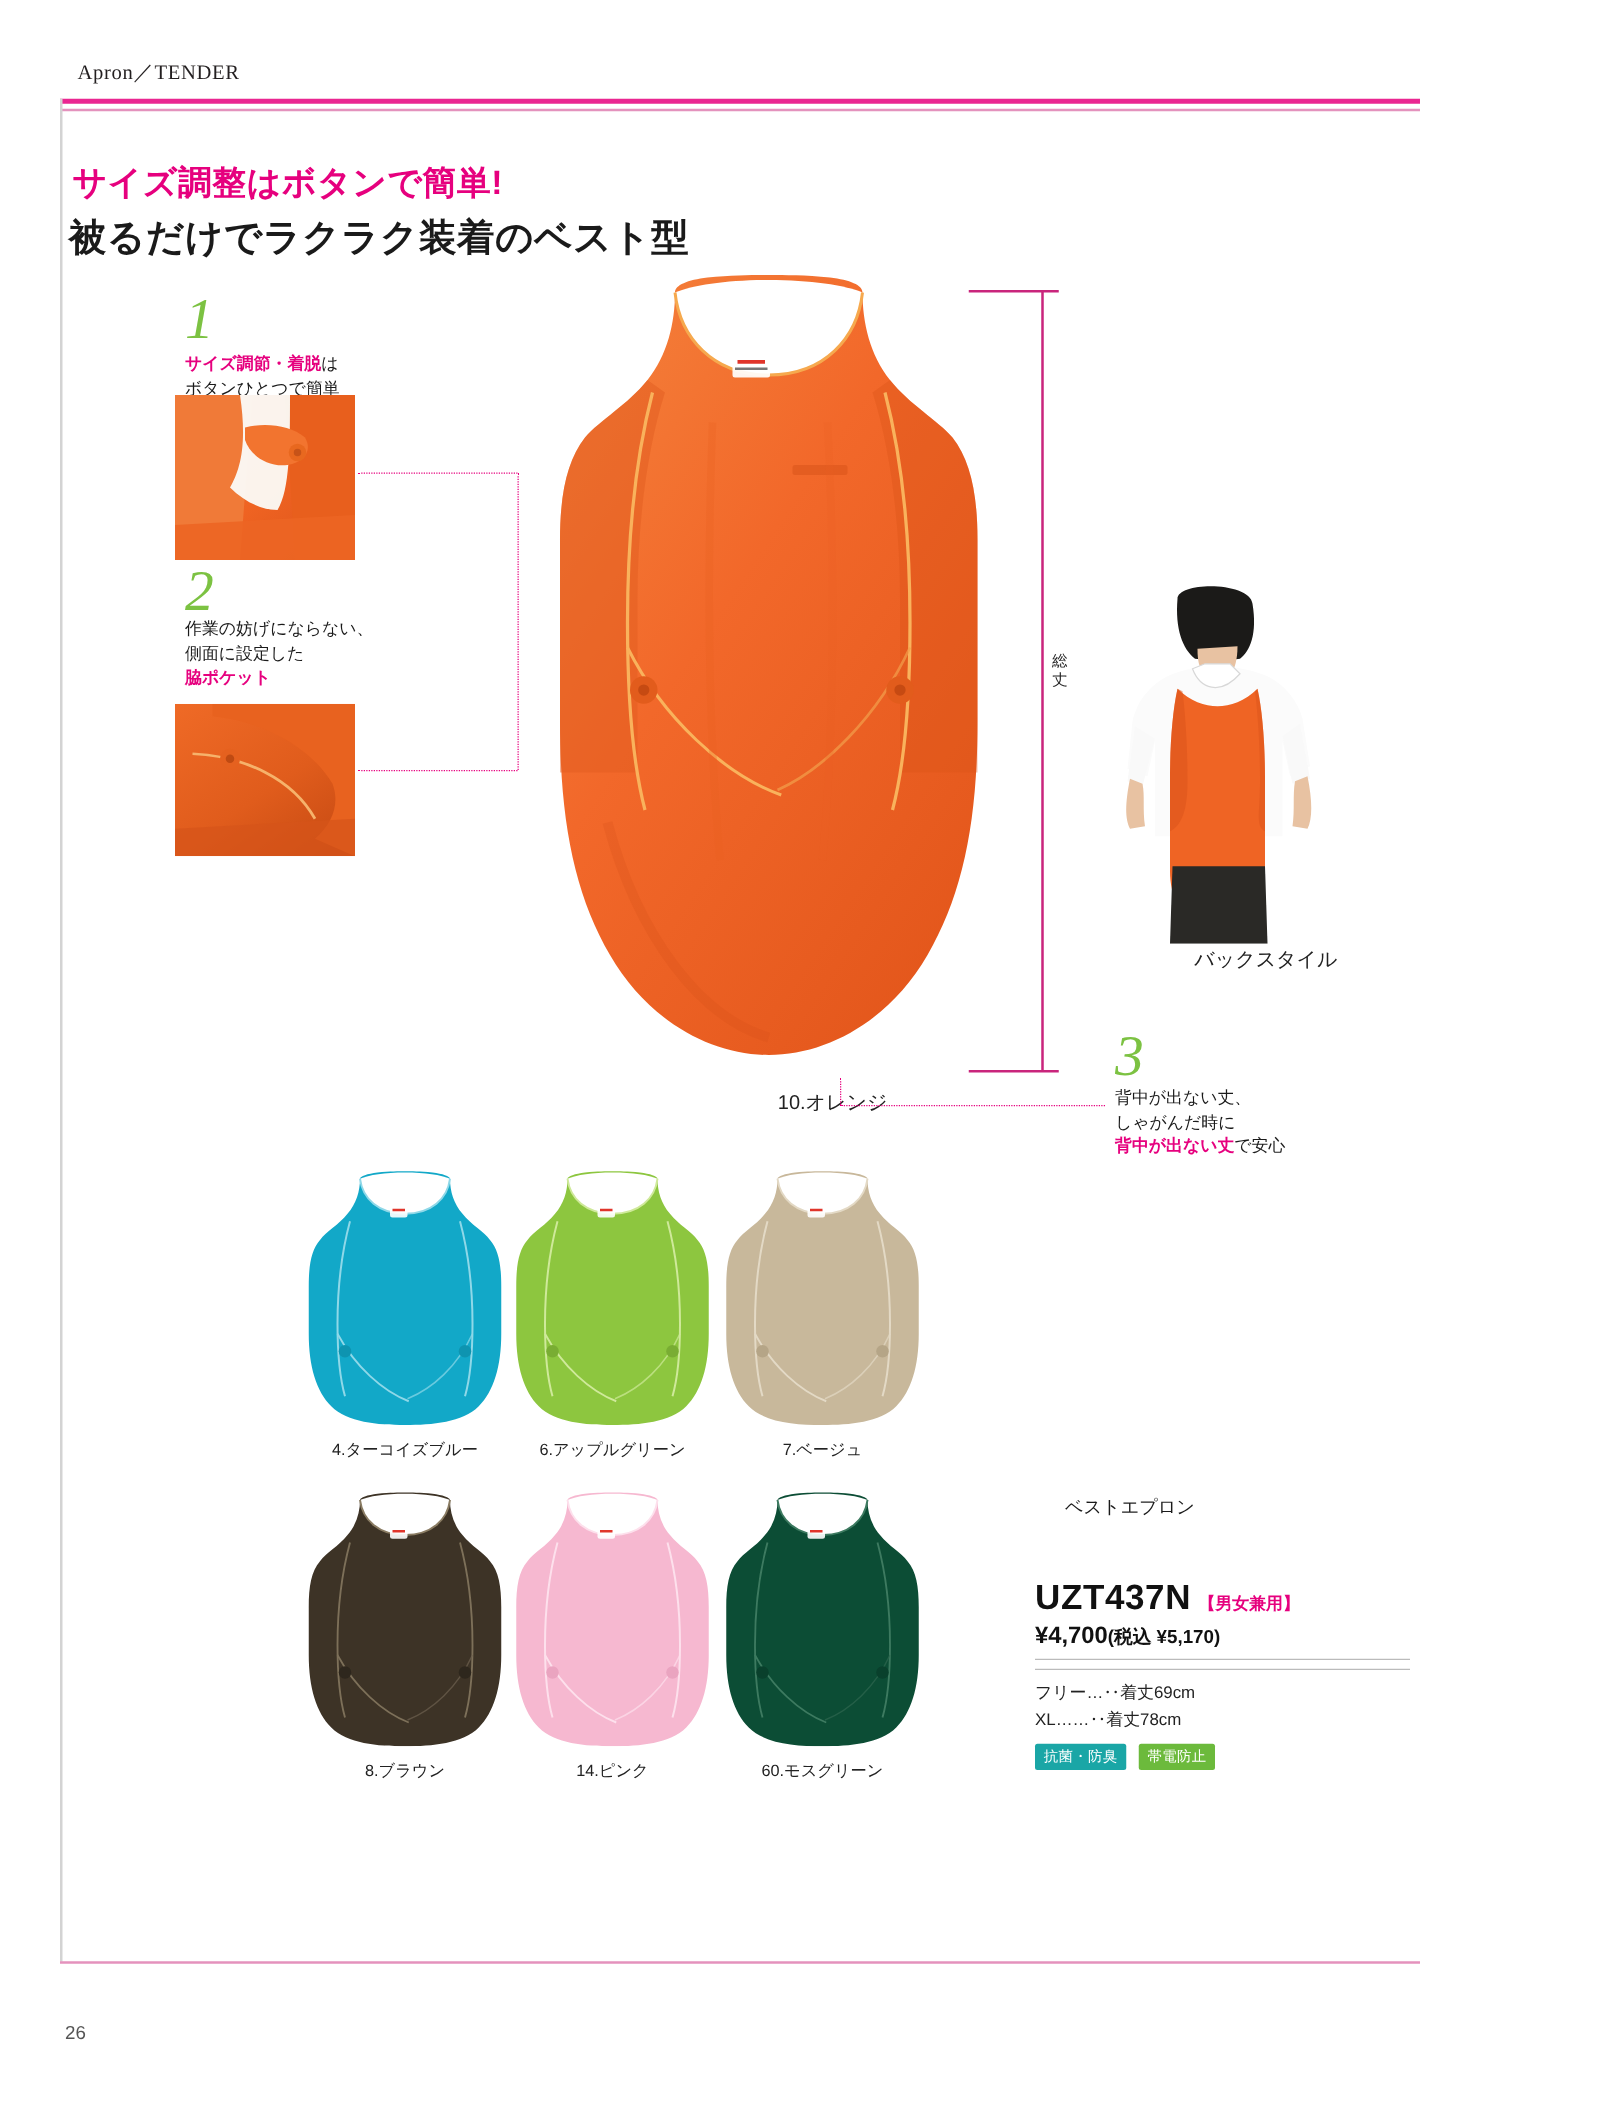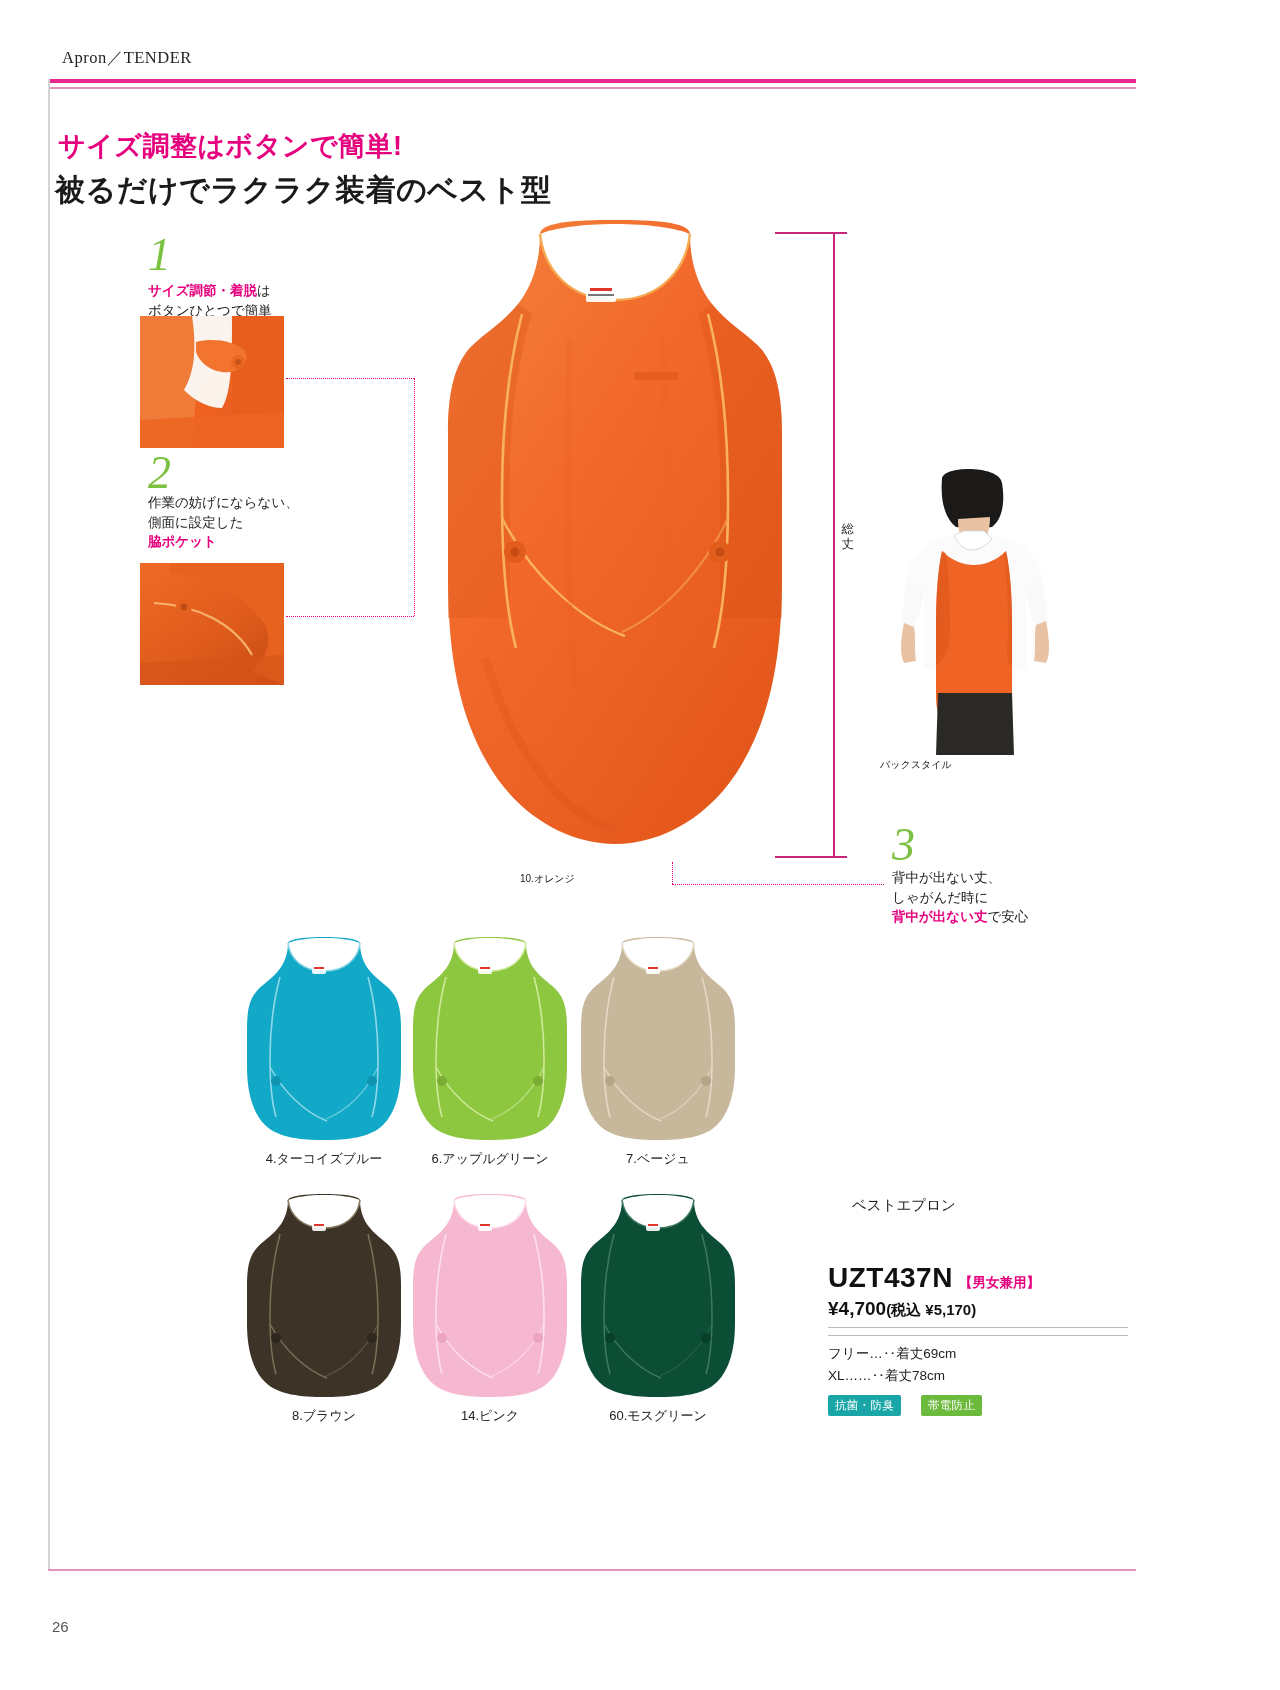--- a/index.html
+++ b/index.html
@@ -134,23 +134,23 @@
   
   .main-photo {
     position: absolute;
     left: 390px;
     top: 218px;
     width: 450px;
     height: 640px;
   }
   .caption-center {
     position: absolute;
-    font-size: 10px;
+    font-size: 16px;
     color: #222;
-    text-align: left;
+    text-align: right;
   }
 
   
   .meas-line {
     position: absolute;
     left: 833px;
     top: 232px;
     width: 1.5px;
     height: 625px;
     background: #c9257c;
@@ -244,21 +244,21 @@
     color: #222;
   }
   .spec-sizes {
     font-size: 13.5px;
     line-height: 1.6;
     color: #222;
   }
   .badges {
     margin-top: 9px;
     display: flex;
-    gap: 20px;
+    gap: 10px;
   }
   .badge {
     font-size: 11.5px;
     color: #ffffff;
     padding: 3px 7px;
     border-radius: 2px;
     letter-spacing: 0.3px;
   }
   .badge-teal { background: #1aa6a6; }
   .badge-green { background: #6cba3c; }

